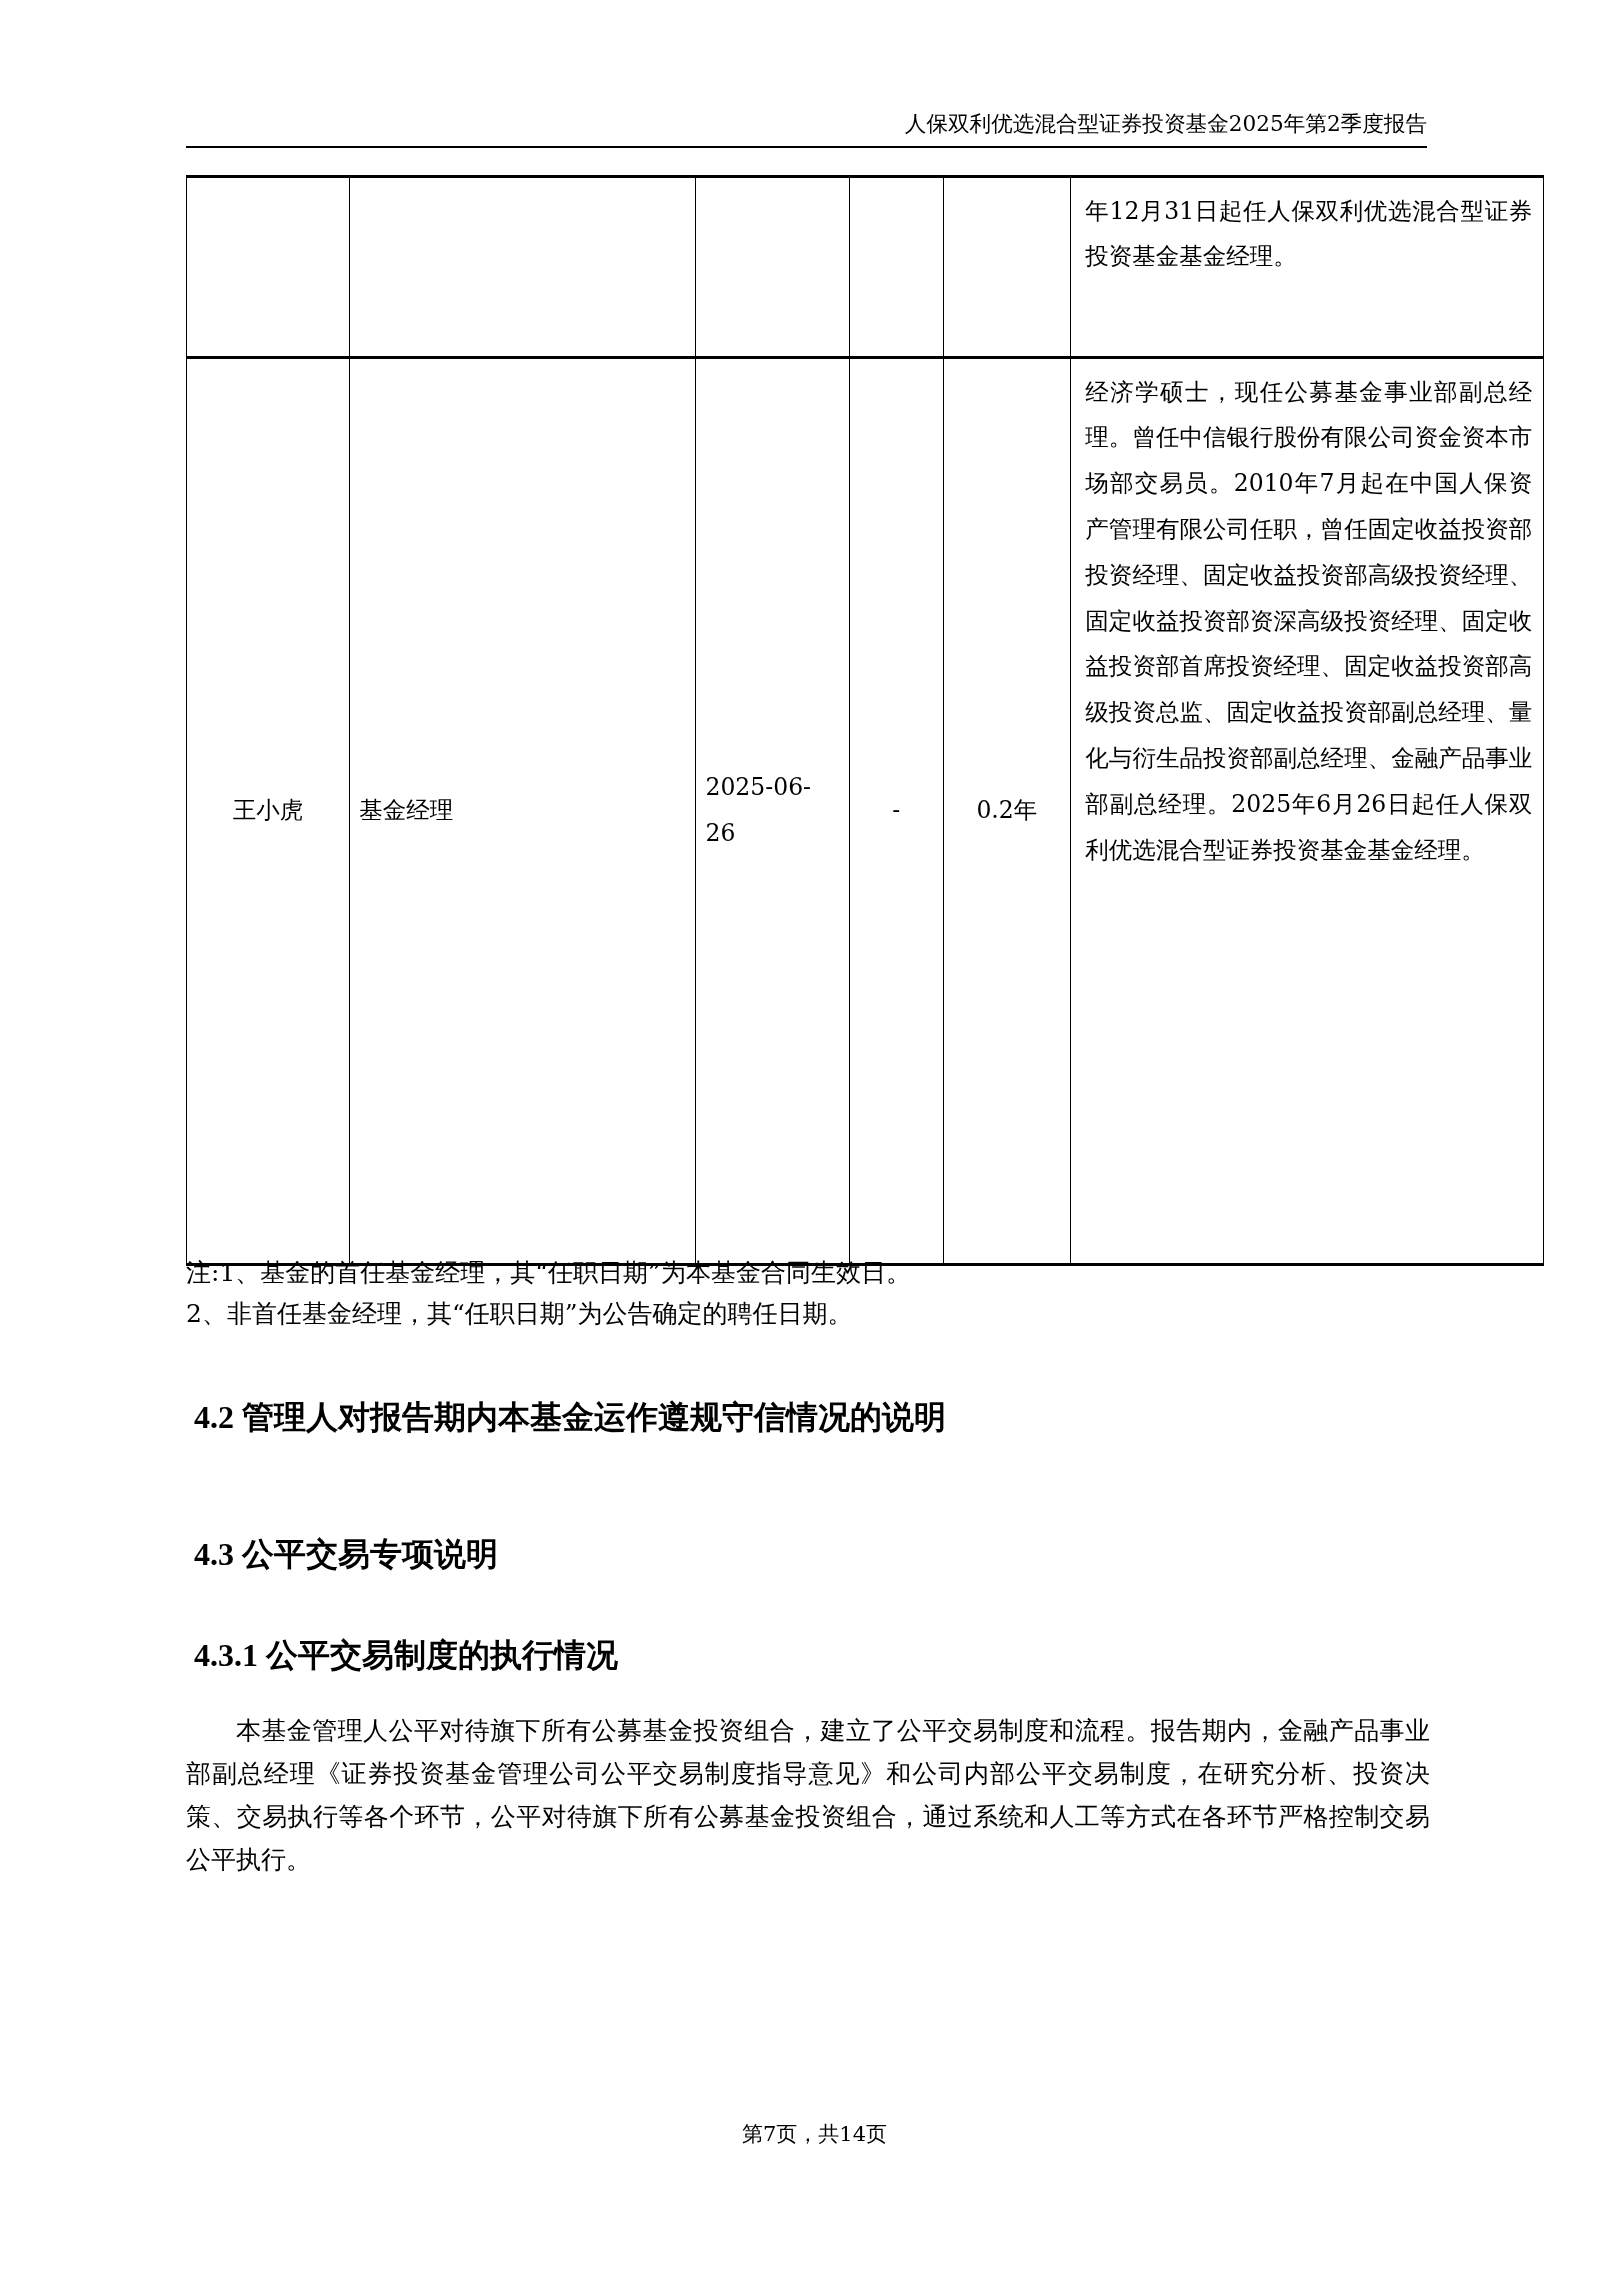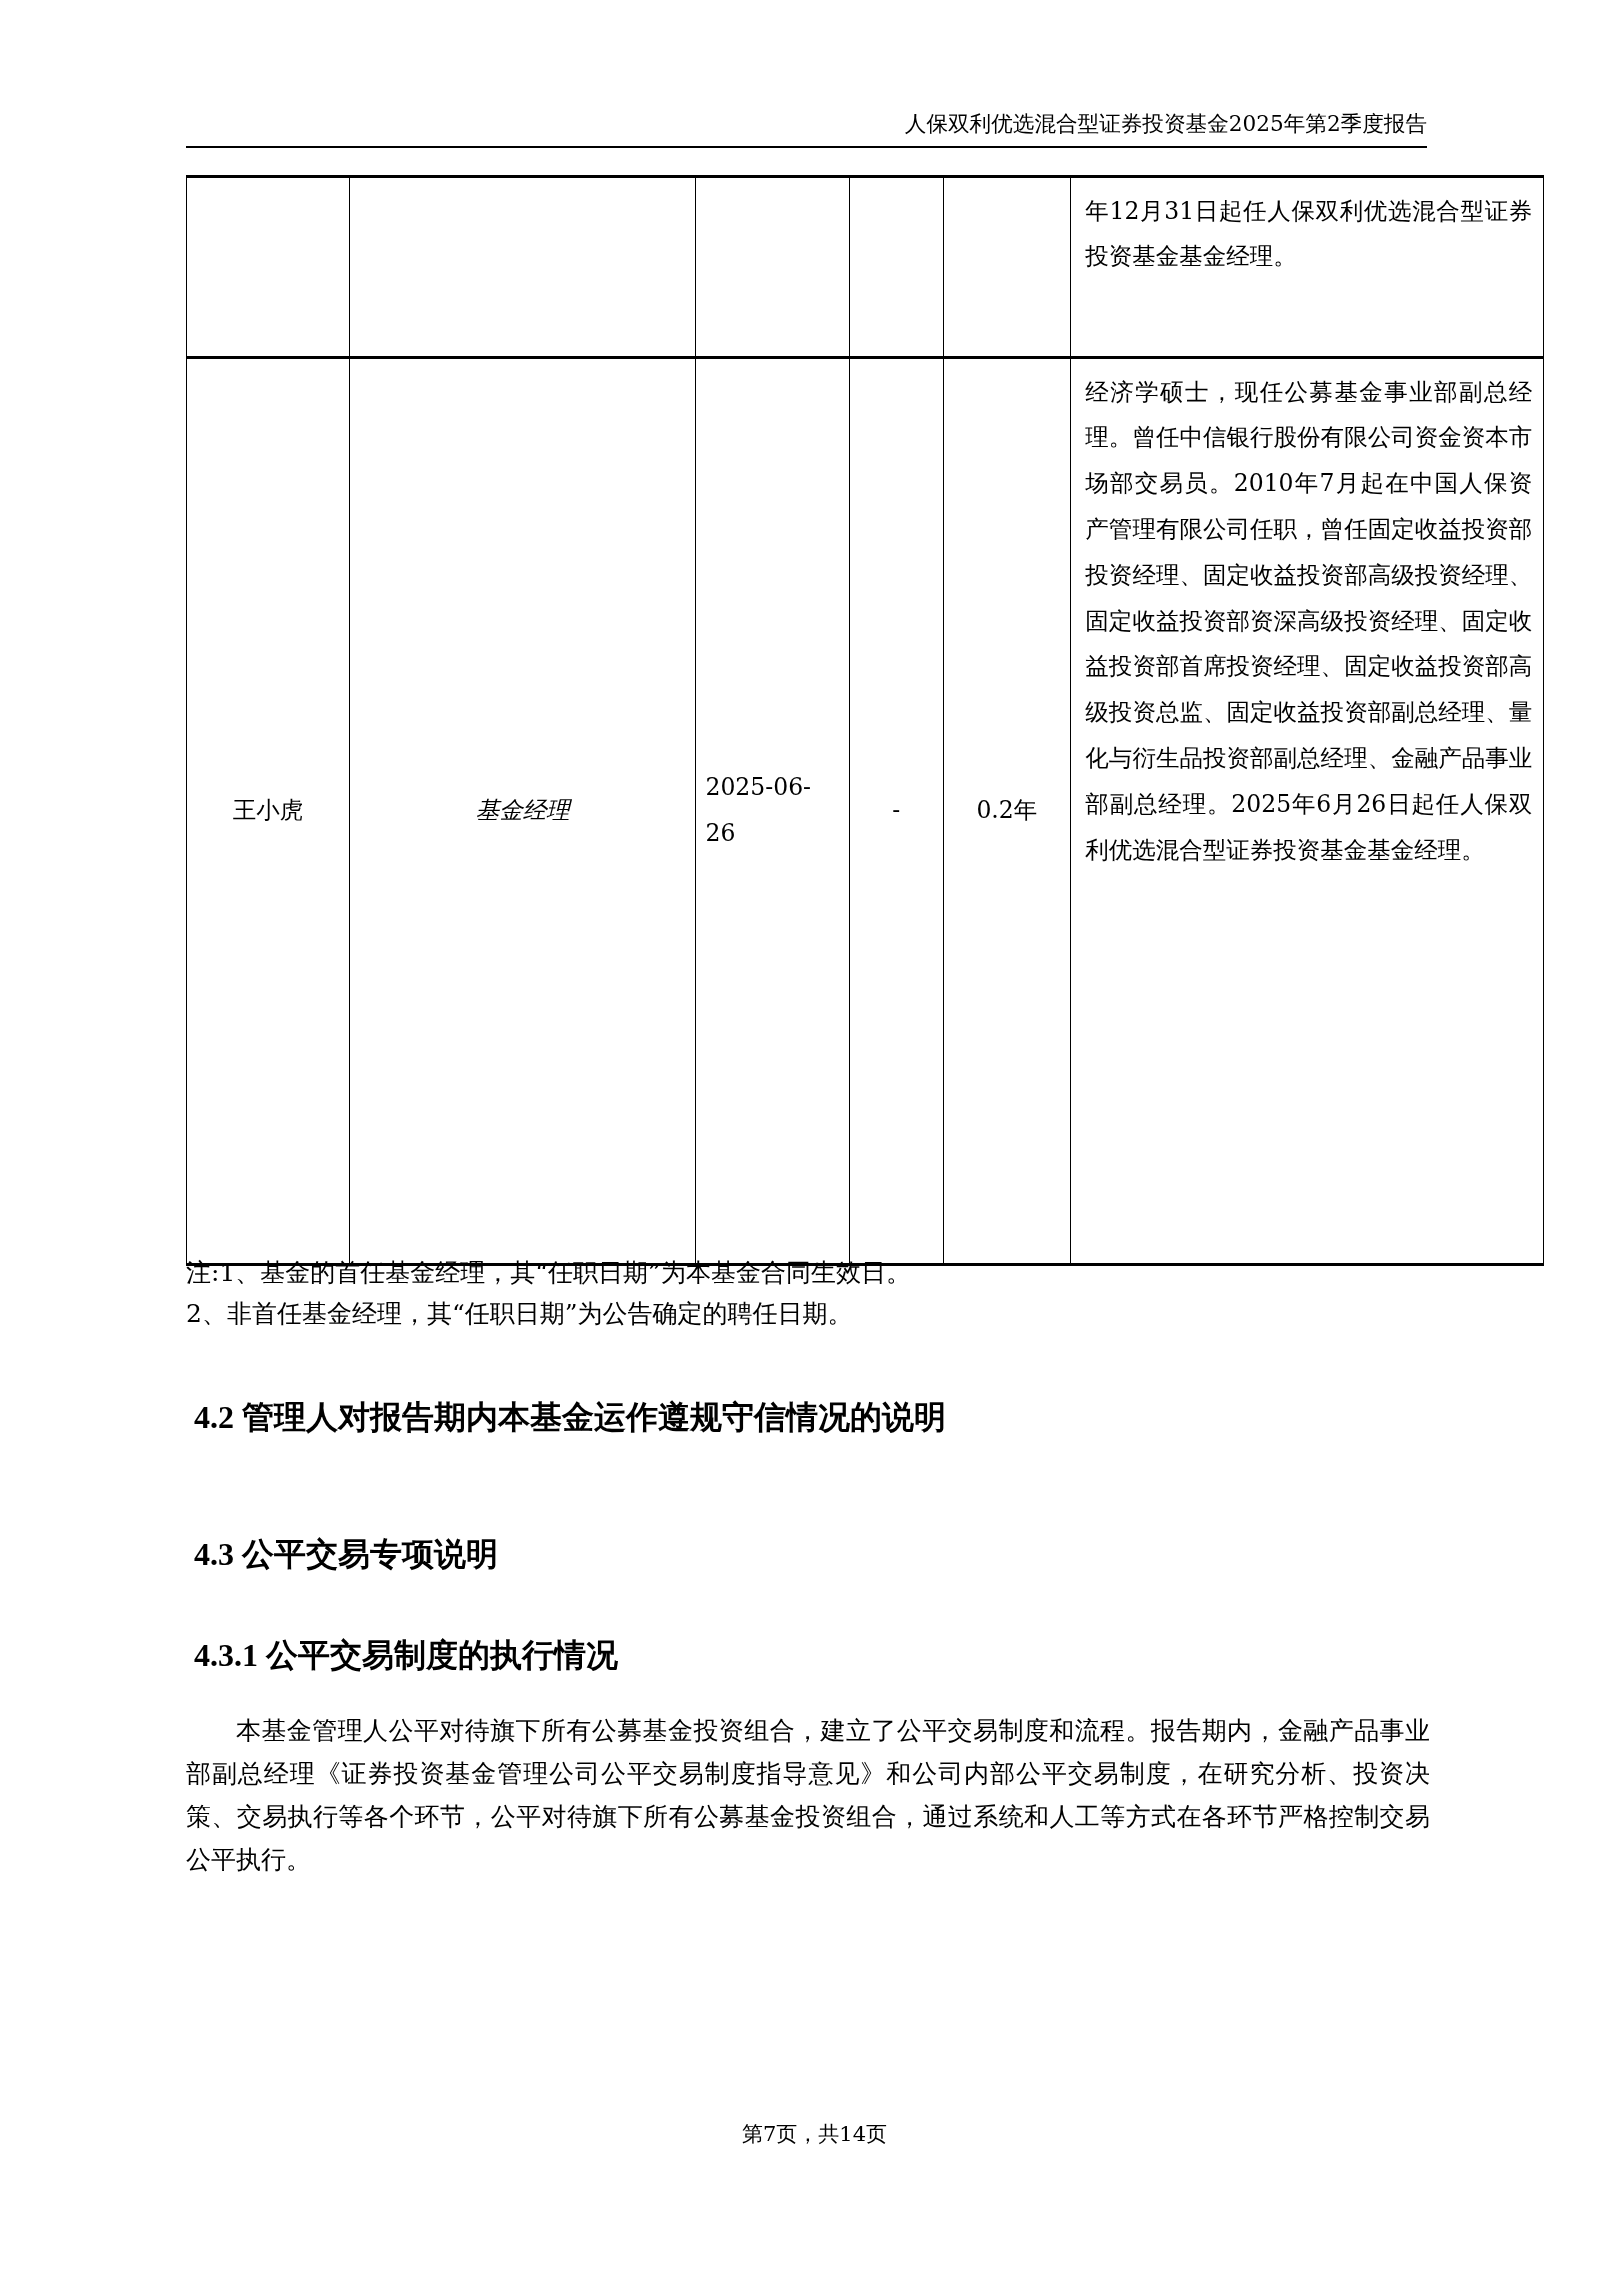--- a/index.html
+++ b/index.html
@@ -56,21 +56,21 @@
     line-height: 1.95;
     padding: 6.5px 9.1px;
   }
   .mgr-table td.bio {
     vertical-align: top;
     text-align: justify;
     text-justify: inter-ideograph;
     padding: 10.5px 10.5px 10.5px 14.4px;
   }
   .col-name   { width: 144px;  text-align: center; }
-  .col-post   { width: 327px;  text-align: center; font-style: italic; }
+  .col-post   { width: 327px;  text-align: left; }
   .col-start  { width: 134px;  text-align: left; }
   .col-end    { width: 75px;  text-align: center; }
   .col-years  { width: 108px;  text-align: center; }
   .col-bio    { width: 447px; }
 
   .row-cont td { height: 157px; margin-top: 16px; }
   .row-main td { height: 883px; }
 
   .thick-top { border-top: 3.3px solid #000000 !important; }
   .thick-bot { border-bottom: 3.3px solid #000000 !important; }

